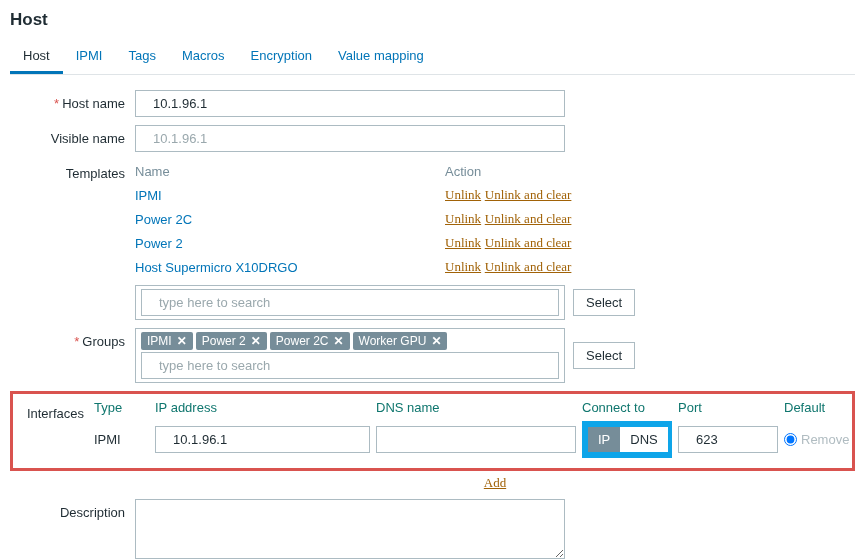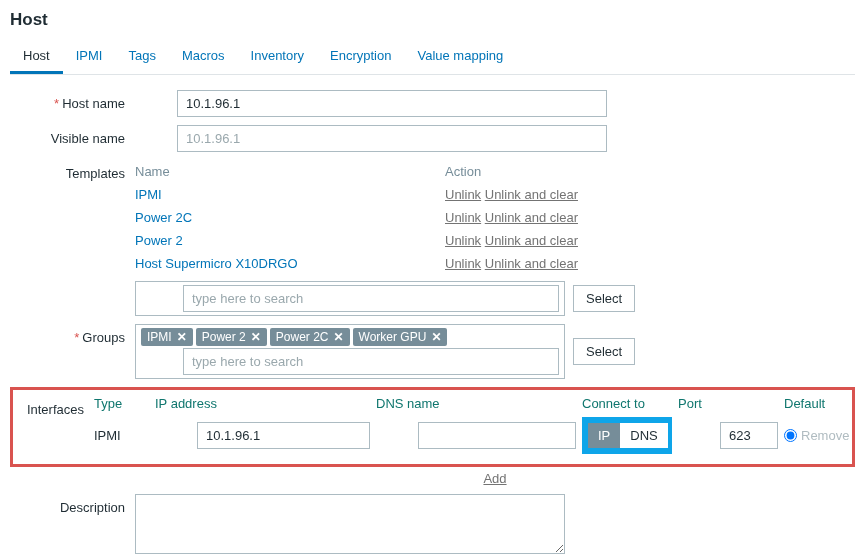--- a/index.html
+++ b/index.html
@@ -5,28 +5,28 @@
   * { box-sizing: border-box; margin: 0; padding: 0; }
   body { font-family: Arial, sans-serif; font-size: 13px; color: #1f2c33; background: #fff; padding: 10px; width: 865px; }
   h2 { font-size: 17px; font-weight: bold; margin-bottom: 10px; color: #1f2c33; }
   .tabs { border-bottom: 1px solid #dfe4e7; display: flex; gap: 0; margin-bottom: 15px; }
   .tab { padding: 8px 13px; color: #0275b8; cursor: pointer; border-bottom: 3px solid transparent; }
   .tab.active { color: #1f2c33; border-bottom: 3px solid #0275b8; font-weight: normal; }
   .form-row { display: flex; align-items: flex-start; margin-bottom: 8px; }
   .label-col { width: 125px; text-align: right; padding-right: 10px; padding-top: 6px; color: #1f2c33; }
   .req { color: #d9534f; margin-right: 3px; }
   .field-col { flex: 1; }
-  input[type=text] { border: 1px solid #acbbc2; padding: 5px 8px; font-size: 13px; color: #1f2c33; background: #fff; margin-left: 42px; }
+  input[type=text] { border: 1px solid #acbbc2; padding: 5px 17px; font-size: 13px; color: #1f2c33; background: #fff; }
   input[type=text]::placeholder { color: #9aa8ad; }
   .w430 { width: 430px; }
   .tmpl-tbl { border-collapse: collapse; }
   .tmpl-tbl th { text-align: left; font-weight: normal; color: #768d99; padding: 4px 20px 4px 0; font-size: 13px; }
   .tmpl-tbl td { padding: 4px 20px 4px 0; vertical-align: middle; }
   .link { color: #0275b8; cursor: pointer; }
-  .link-u { color: #737373; text-decoration: underline; cursor: pointer; }
+  .link-u { color: #a16207; text-decoration: underline; cursor: pointer; font-family: Liberation Serif, serif; }
   .btn { border: 1px solid #acbbc2; background: #fff; padding: 5px 12px; font-size: 13px; cursor: pointer; color: #1f2c33; }
   .multiselect { border: 1px solid #acbbc2; padding: 3px 5px; display: flex; flex-wrap: wrap; align-items: center; gap: 2px; min-height: 28px; width: 430px; }
   .tag { background: #768d99; color: #fff; padding: 2px 6px; display: inline-flex; align-items: center; font-size: 12px; border-radius: 2px; }
   .tag .x { margin-left: 5px; cursor: pointer; font-weight: bold; }
   .ms-input { border: none; outline: none; flex: 1; min-width: 120px; font-size: 13px; padding: 3px 2px; }
   .ms-input::placeholder { color: #9aa8ad; }
   .row-aux { display: flex; align-items: center; gap: 8px; }
   .highlight { border: 3px solid #d9534f; padding: 6px 8px; }
   .if-head { color: #0f766e; font-size: 13px; }
   .if-grid { display: grid; grid-template-columns: 55px 215px 200px 90px 100px 60px; gap: 6px; align-items: center; }
@@ -41,21 +41,20 @@
 </head>
 <body>
 
 <h2>Host</h2>
 
 <div class="tabs">
   <div class="tab active">Host</div>
   <div class="tab">IPMI</div>
   <div class="tab">Tags</div>
   <div class="tab">Macros</div>
-  <div class="tab">Inventory</div>
   <div class="tab">Encryption</div>
   <div class="tab">Value mapping</div>
 </div>
 
 <div class="form-row">
   <div class="label-col"><span class="req">*</span><span>Host name</span></div>
   <div class="field-col"><input type="text" class="w430" value="10.1.96.1" style=""></div>
 </div>
 
 <div class="form-row">

